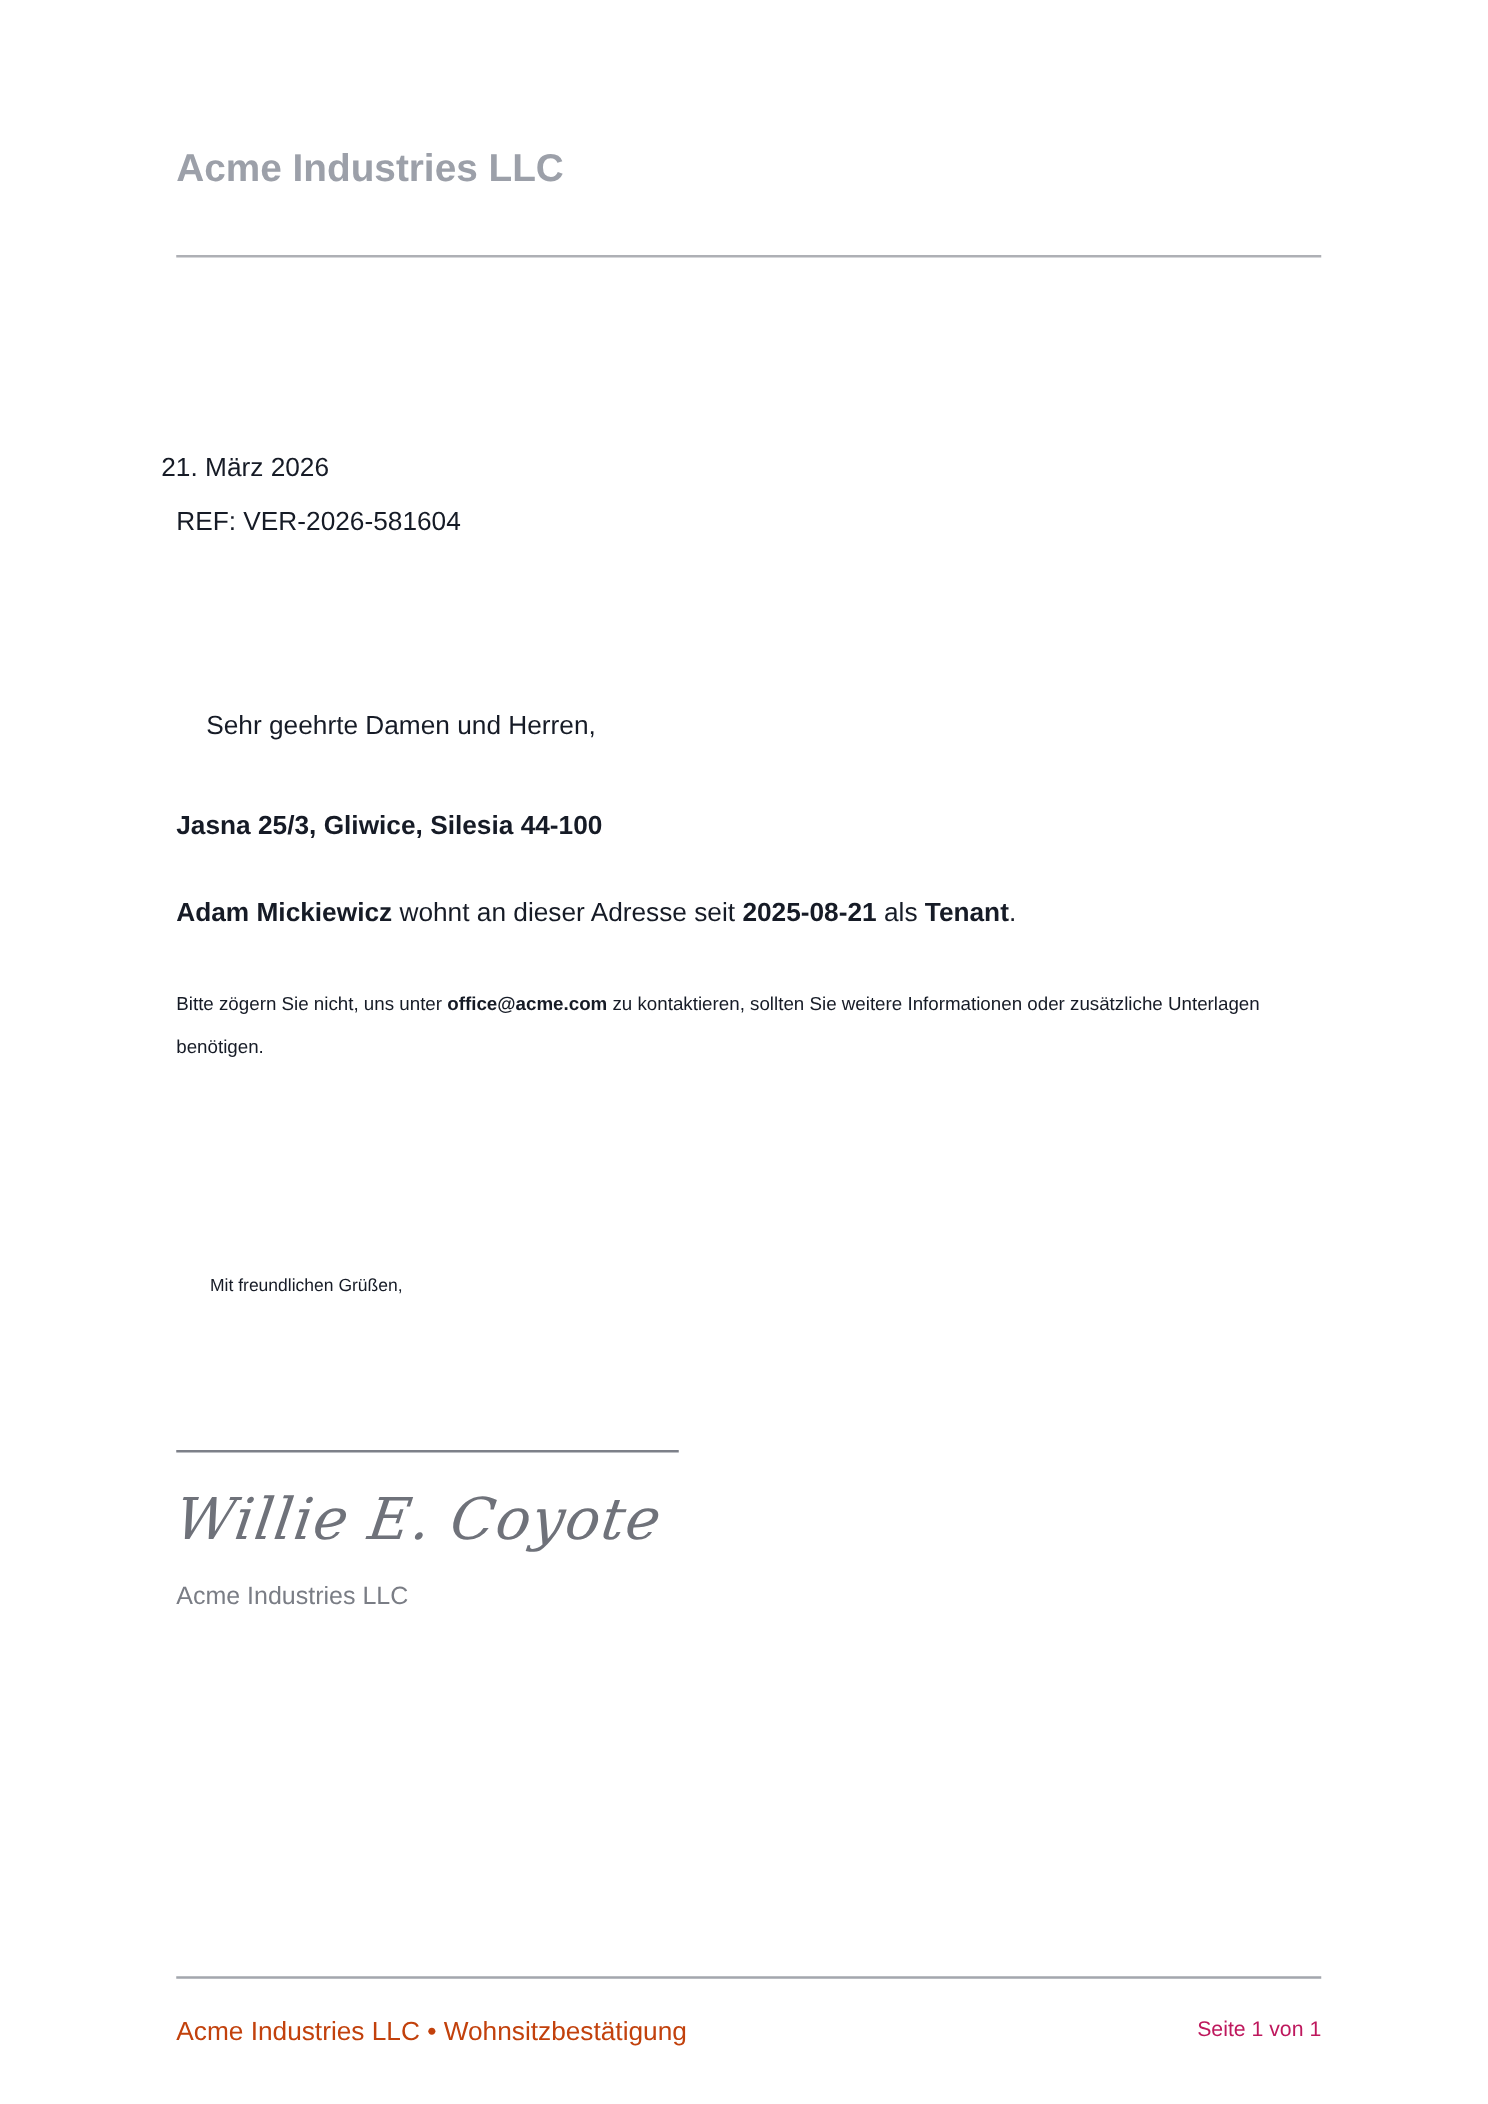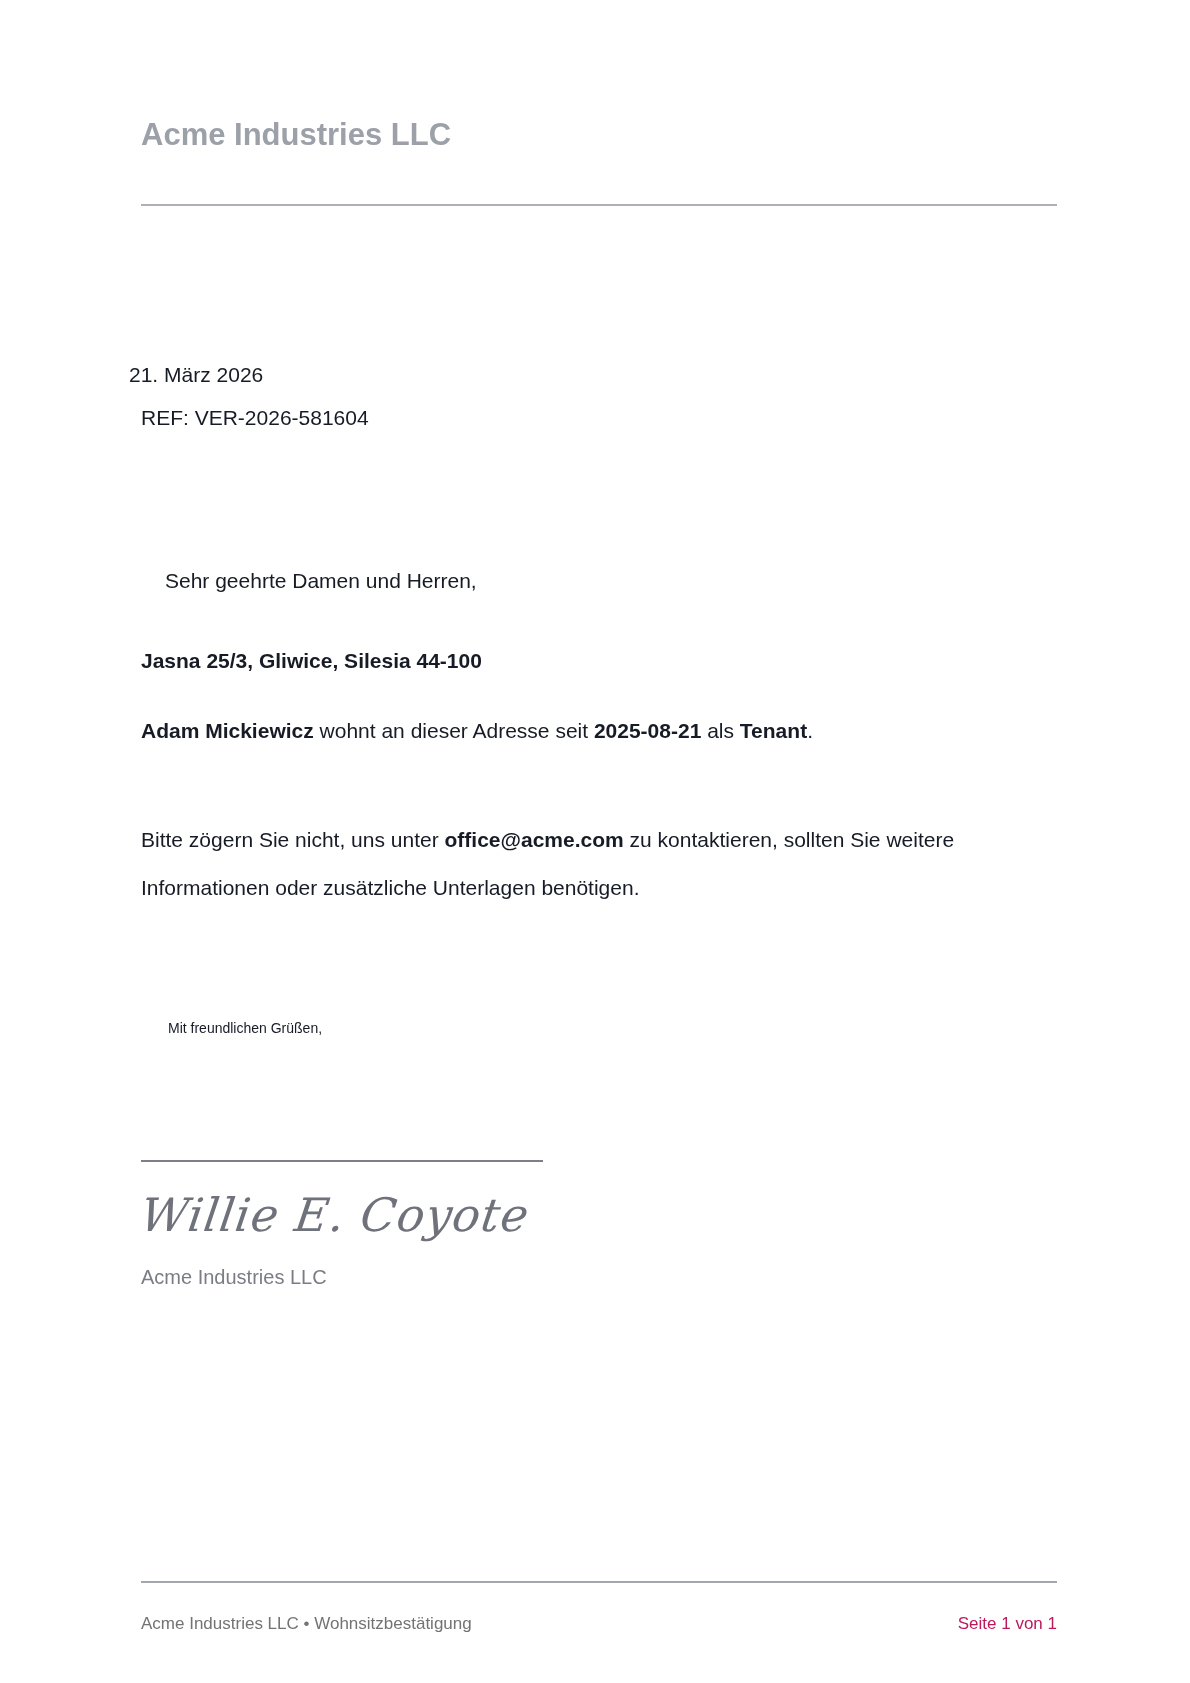--- a/index.html
+++ b/index.html
@@ -8,29 +8,29 @@
     .page { position: absolute; left: 0; top: 0; width: 1190px; height: 1683px; }
     .company-header { position: absolute; left: 141px; top: 117px; font-size: 31px; font-weight: bold; color: #9ca0a9; }
     .header-rule { position: absolute; left: 141px; top: 204px; width: 916px; height: 0; border-top: 2px solid #aeb0b5; }
     .date { position: absolute; left: 129px; top: 347px; font-size: 21px; margin-top: 16px; }
     .ref { position: absolute; left: 141px; top: 406px; font-size: 21px; }
     .title { position: absolute; left: 0; width: 1190px; top: 467px; text-align: center;
              font-size: 35px; font-weight: bold; letter-spacing: 2.5px; color: #161b26; }
     .salutation { position: absolute; left: 141px; top: 569px; font-size: 21px; margin-left: 24px; }
     .address { position: absolute; left: 141px; top: 649px; font-size: 21px; font-weight: bold; }
     .statement { position: absolute; left: 141px; top: 719px; font-size: 21px; text-align: right; }
-    .contact { position: absolute; left: 141px; top: 787px; width: 920px; font-size: 21px; line-height: 48px; margin-top: 29px; }
+    .contact { position: absolute; left: 141px; top: 787px; width: 920px; font-size: 15px; line-height: 34px; }
     b { font-weight: bold; }
     .closing { position: absolute; left: 141px; top: 1020px; font-size: 14px; margin-left: 27px; }
     .sig-rule { position: absolute; left: 141px; top: 1160px; width: 402px; border-top: 2px solid #7d8089; }
     .signature { position: absolute; left: 141px; top: 1188px; font-family: "DejaVu Serif", serif; font-style: italic;
                  font-size: 46px; color: #6f727a; letter-spacing: 1px; transform: skewX(-8deg); }
     .sig-company { position: absolute; left: 141px; top: 1266px; font-size: 20px; color: #7a7d85; }
     .footer-rule { position: absolute; left: 141px; top: 1581px; width: 916px; border-top: 2px solid #a3a6ad; }
-    .footer-left { position: absolute; left: 141px; top: 1614px; font-size: 17px; color: #737373; }
+    .footer-left { position: absolute; left: 141px; top: 1614px; font-size: 21px; color: #c2410c; }
     .footer-right { position: absolute; right: 133px; top: 1614px; font-size: 17px; color: #be185d; }
   </style>
 </head>
 <body>
 
 <div class="page">
   <div class="company-header">Acme Industries LLC</div>
   <div class="header-rule"></div>
 
   <div class="date">21. März 2026</div>

